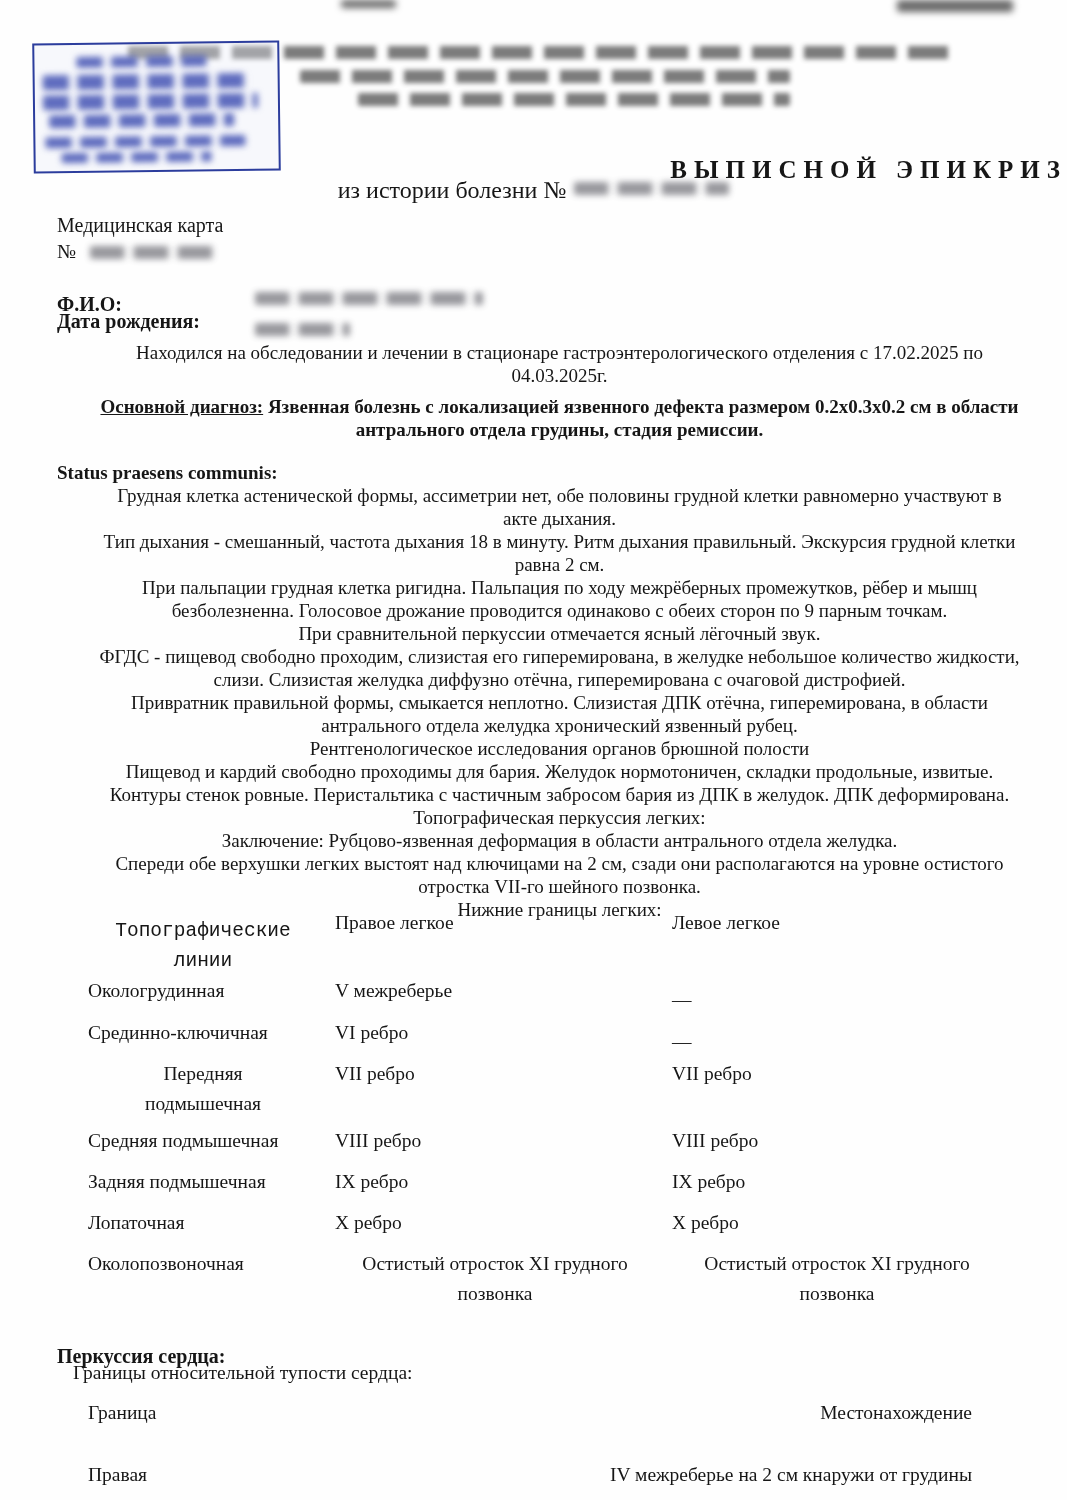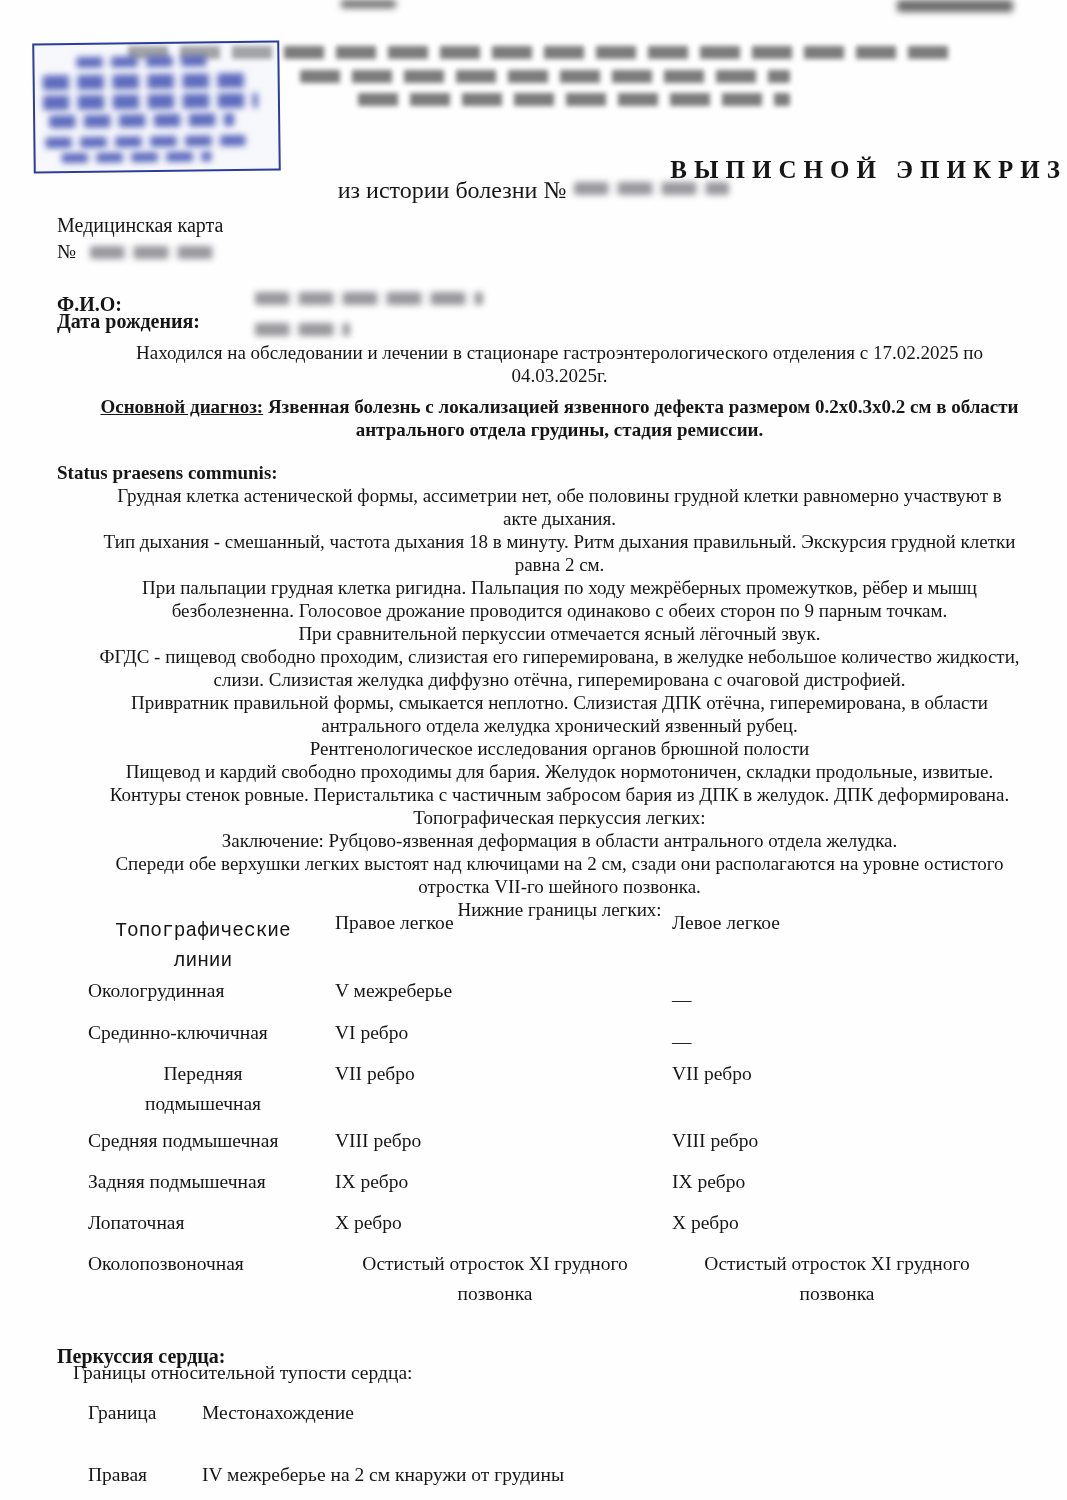--- a/index.html
+++ b/index.html
@@ -59,21 +59,21 @@
   }
   .gap-before{margin-top:20px;}
 
   
   .lrow{left:88px; width:960px; font-size:19.5px; line-height:30px;}
   .lcell-line{position:absolute; left:0; top:0; width:230px;}
   .lcell-right{position:absolute; left:247px; top:0; width:320px;}
   .lcell-left{position:absolute; left:584px; top:0; width:330px;}
   .dash-cell{position:relative; top:9px; letter-spacing:2px;}
   .hrow{left:88px; width:900px; font-size:19.5px;}
-  .hcell2{position:absolute; left:114px; top:0; width:760px;}
+  .hcell2{position:absolute; left:124px; top:0; width:760px;text-align:right;}
 </style>
 </head>
 <body>
 
 <div class="page">
 
   <div class="abs blur-words" style="left:128px; top:46px; width:830px;"></div>
   <div class="abs blur-words" style="left:300px; top:70px; width:490px;"></div>
   <div class="abs blur-words" style="left:358px; top:93px; width:432px;"></div>
 

